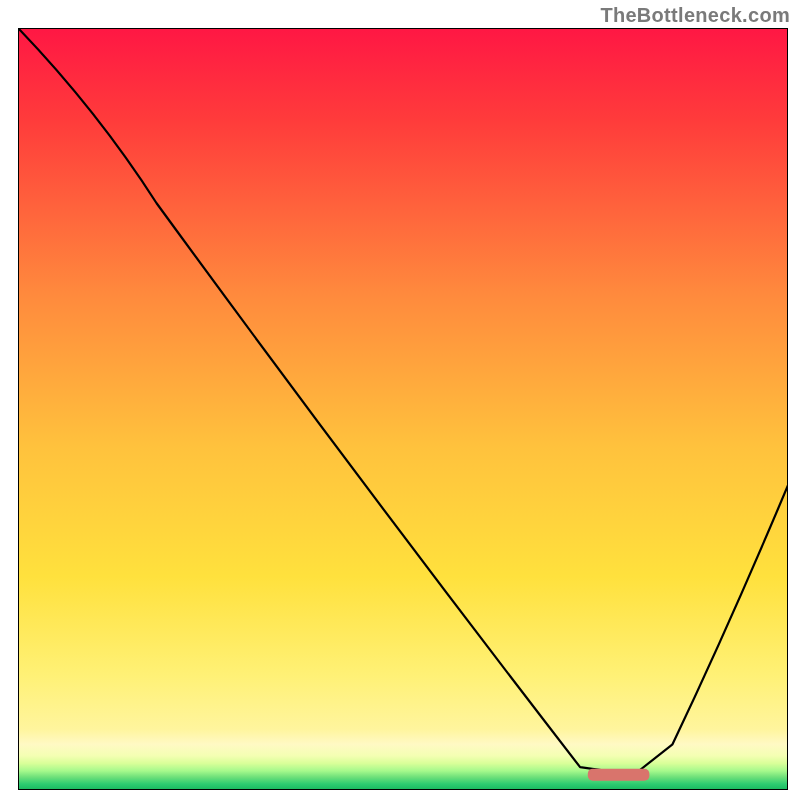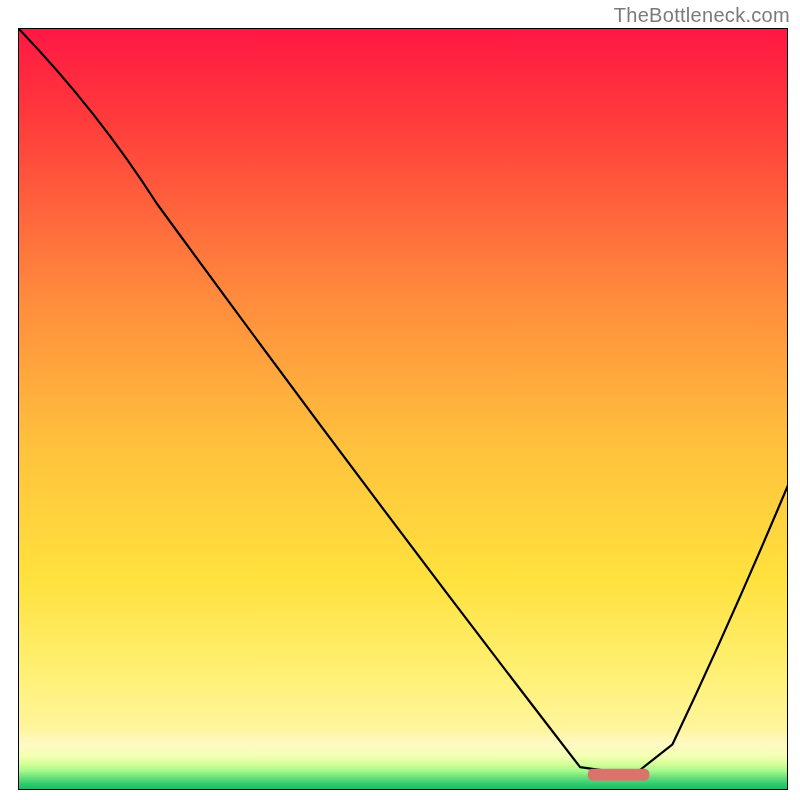--- a/index.html
+++ b/index.html
@@ -8,21 +8,21 @@
       height: 800px;
       background: #fff;
       position: relative;
       font-family: Arial, sans-serif;
     }
     .watermark {
       position: absolute;
       top: 4px;
       right: 10px;
       font-size: 20px;
-      font-weight: 400;
+      font-weight: 700;
       color: #7a7a7a;
       letter-spacing: 0.3px;
     }
     .plot-area {
       position: absolute;
       left: 18px;
       top: 28px;
       width: 770px;
       height: 762px;
     }

